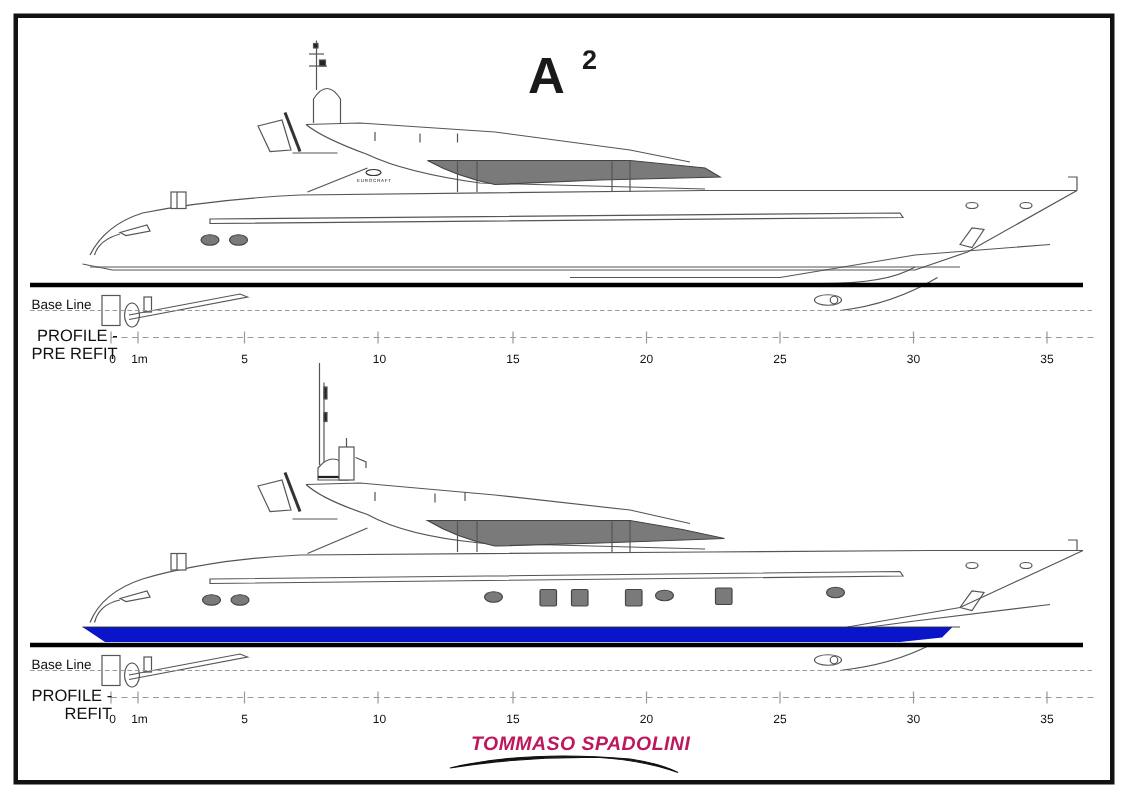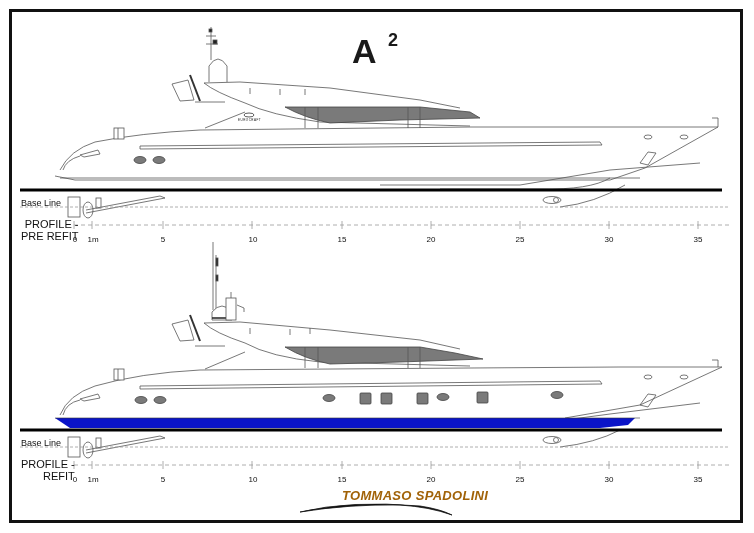--- a/index.html
+++ b/index.html
@@ -5,21 +5,21 @@
   html, body { margin: 0; padding: 0; background: #ffffff; }
   body { width: 754px; height: 533px; position: relative; overflow: hidden; font-family: "Liberation Sans", sans-serif; }
   #canvas { position: absolute; left: 0; top: 0; width: 754px; height: 533px; }
   .frame { position: absolute; left: 9px; top: 9px; width: 728px; height: 508px; border: 3px solid #111; box-sizing: content-box; }
   .title { position: absolute; left: 352px; top: 32px; font-family: "Liberation Sans", sans-serif; font-weight: bold; font-size: 34px; color: #1a1a1a; letter-spacing: 1px; }
   .title-sup { position: absolute; left: 388px; top: 30px; font-family: "Liberation Sans", sans-serif; font-weight: bold; font-size: 18px; color: #1a1a1a; }
   .lbl { position: absolute; font-family: "Liberation Sans", sans-serif; color: #111; white-space: nowrap; }
   .lbl-small { font-size: 9px; }
   .lbl-profile { font-size: 11px; line-height: 12px; text-align: right; }
   .tick { position: absolute; font-size: 8px; font-family: "Liberation Sans", sans-serif; color: #111; transform: translateX(-50%); }
-  .brand { position: absolute; left: 314px; top: 488px; font-family: "Liberation Sans", sans-serif; font-weight: bold; font-style: italic; font-size: 13px; color: #a16207; letter-spacing: 0.3px; margin-left: 28px; }
+  .brand { position: absolute; left: 314px; top: 488px; font-family: "Liberation Sans", sans-serif; font-weight: bold; font-style: italic; font-size: 13px; color: #be185d; letter-spacing: 0.3px; }
 </style>
 </head>
 <body>
 
 <div class="frame"></div>
 
 <div class="title">A</div>
 <div class="title-sup">2</div>
 
 <svg id="canvas" viewBox="0 0 754 533" xmlns="http://www.w3.org/2000/svg">

